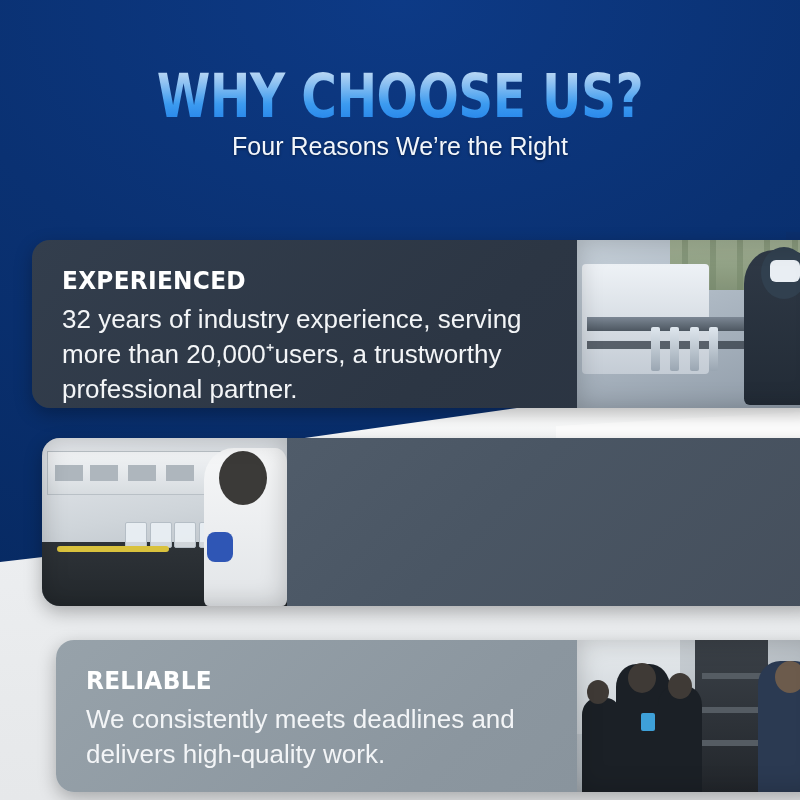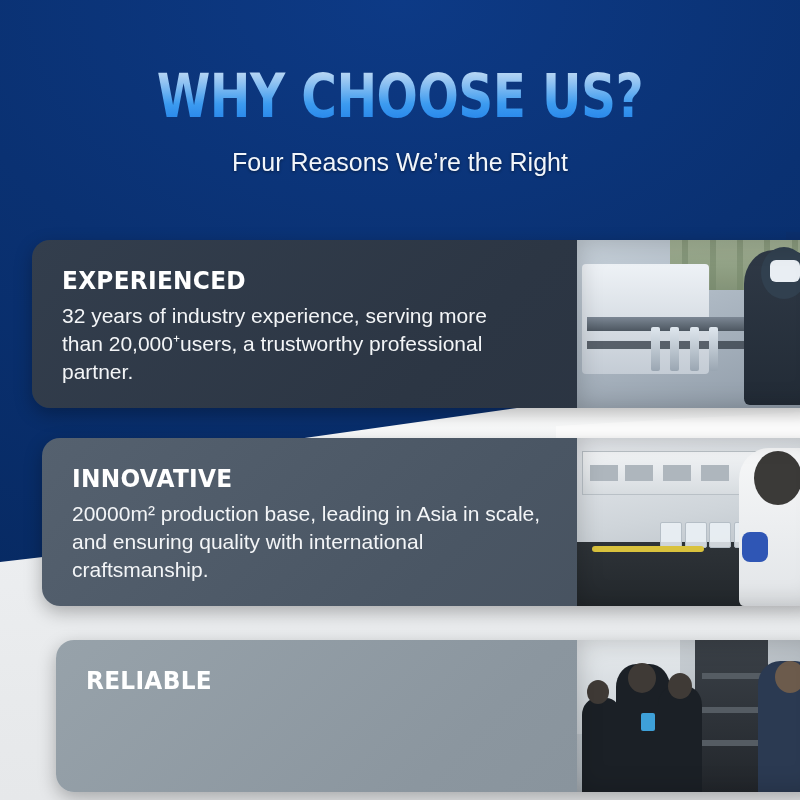--- a/index.html
+++ b/index.html
@@ -53,21 +53,21 @@
     transform:scaleX(.90);
     background:linear-gradient(180deg,#cfe2f5 0%, #8fc2f2 28%, #3c9bf0 62%, #1f7ee8 100%);
     -webkit-background-clip:text;
     background-clip:text;
     color:transparent;
     -webkit-text-fill-color:transparent;
     text-shadow:none;
     line-height:1.02;
   }
   .subtitle {
-    margin-top:20px;
+    margin-top:4px;
     color:#f2f6fb;
     font-size:25px;
     line-height:1.22;
     font-weight:400;
     text-shadow:0 1px 3px rgba(0,0,0,.45);
   }
 
   
   .card {
     position:absolute;
@@ -81,21 +81,21 @@
     font-family:"DejaVu Sans", sans-serif;
     font-weight:bold;
     font-size:25px;
     letter-spacing:.3px;
     color:#ffffff;
     transform:scaleX(.93);
     transform-origin:left center;
     margin-bottom:7px;
   }
   .card-desc {
-    font-size:21px;
+    font-size:26px;
     line-height:1.34;
     color:#f3f5f7;
     max-width:470px;
   }
   .card-media { width:245px; flex:0 0 245px; position:relative; overflow:hidden; }
 
   
   #card-1 { left:32px; top:240px; width:790px; height:168px;
             background:linear-gradient(135deg,#333e4d 0%, #2c3644 55%, #2a3340 100%); }
   
@@ -204,24 +204,20 @@
         <div class="bot" style="left:54%"></div>
         <div class="worker"></div>
         <div class="head"></div>
         <div class="mask"></div>
       </div>
       <div class="media-shade"></div>
     </div>
   </div>
 
   <div class="card" id="card-2">
-    <div class="card-body">
-      <div class="card-title">INNOVATIVE</div>
-      <div class="card-desc">20000m² production base, leading in Asia in scale, and ensuring quality with international craftsmanship.</div>
-    </div>
     <div class="card-media">
       <div class="photo p2">
         <div class="hood">
           <b style="left:4%"></b>
             <b style="left:24%"></b>
             <b style="left:46%"></b>
             <b style="left:68%"></b>
         </div>
         <div class="bench"></div>
         <div class="glass" style="left:34%"></div>
@@ -233,20 +229,21 @@
         <div class="head2"></div>
         <div class="glove"></div>
       </div>
       <div class="media-shade"></div>
     </div>
   </div>
 
   <div class="card" id="card-3">
     <div class="card-body">
       <div class="card-title">RELIABLE</div>
+      <div class="card-desc">We consistently meets deadlines and delivers high-quality work.</div>
     </div>
     <div class="card-media">
       <div class="photo p3">
         <div class="win"></div>
         <div class="door">
           <i style="top:22%"></i>
             <i style="top:44%"></i>
             <i style="top:66%"></i>
         </div>
         <div class="pp" style="left:2%;  width:16%; height:62%"></div>

